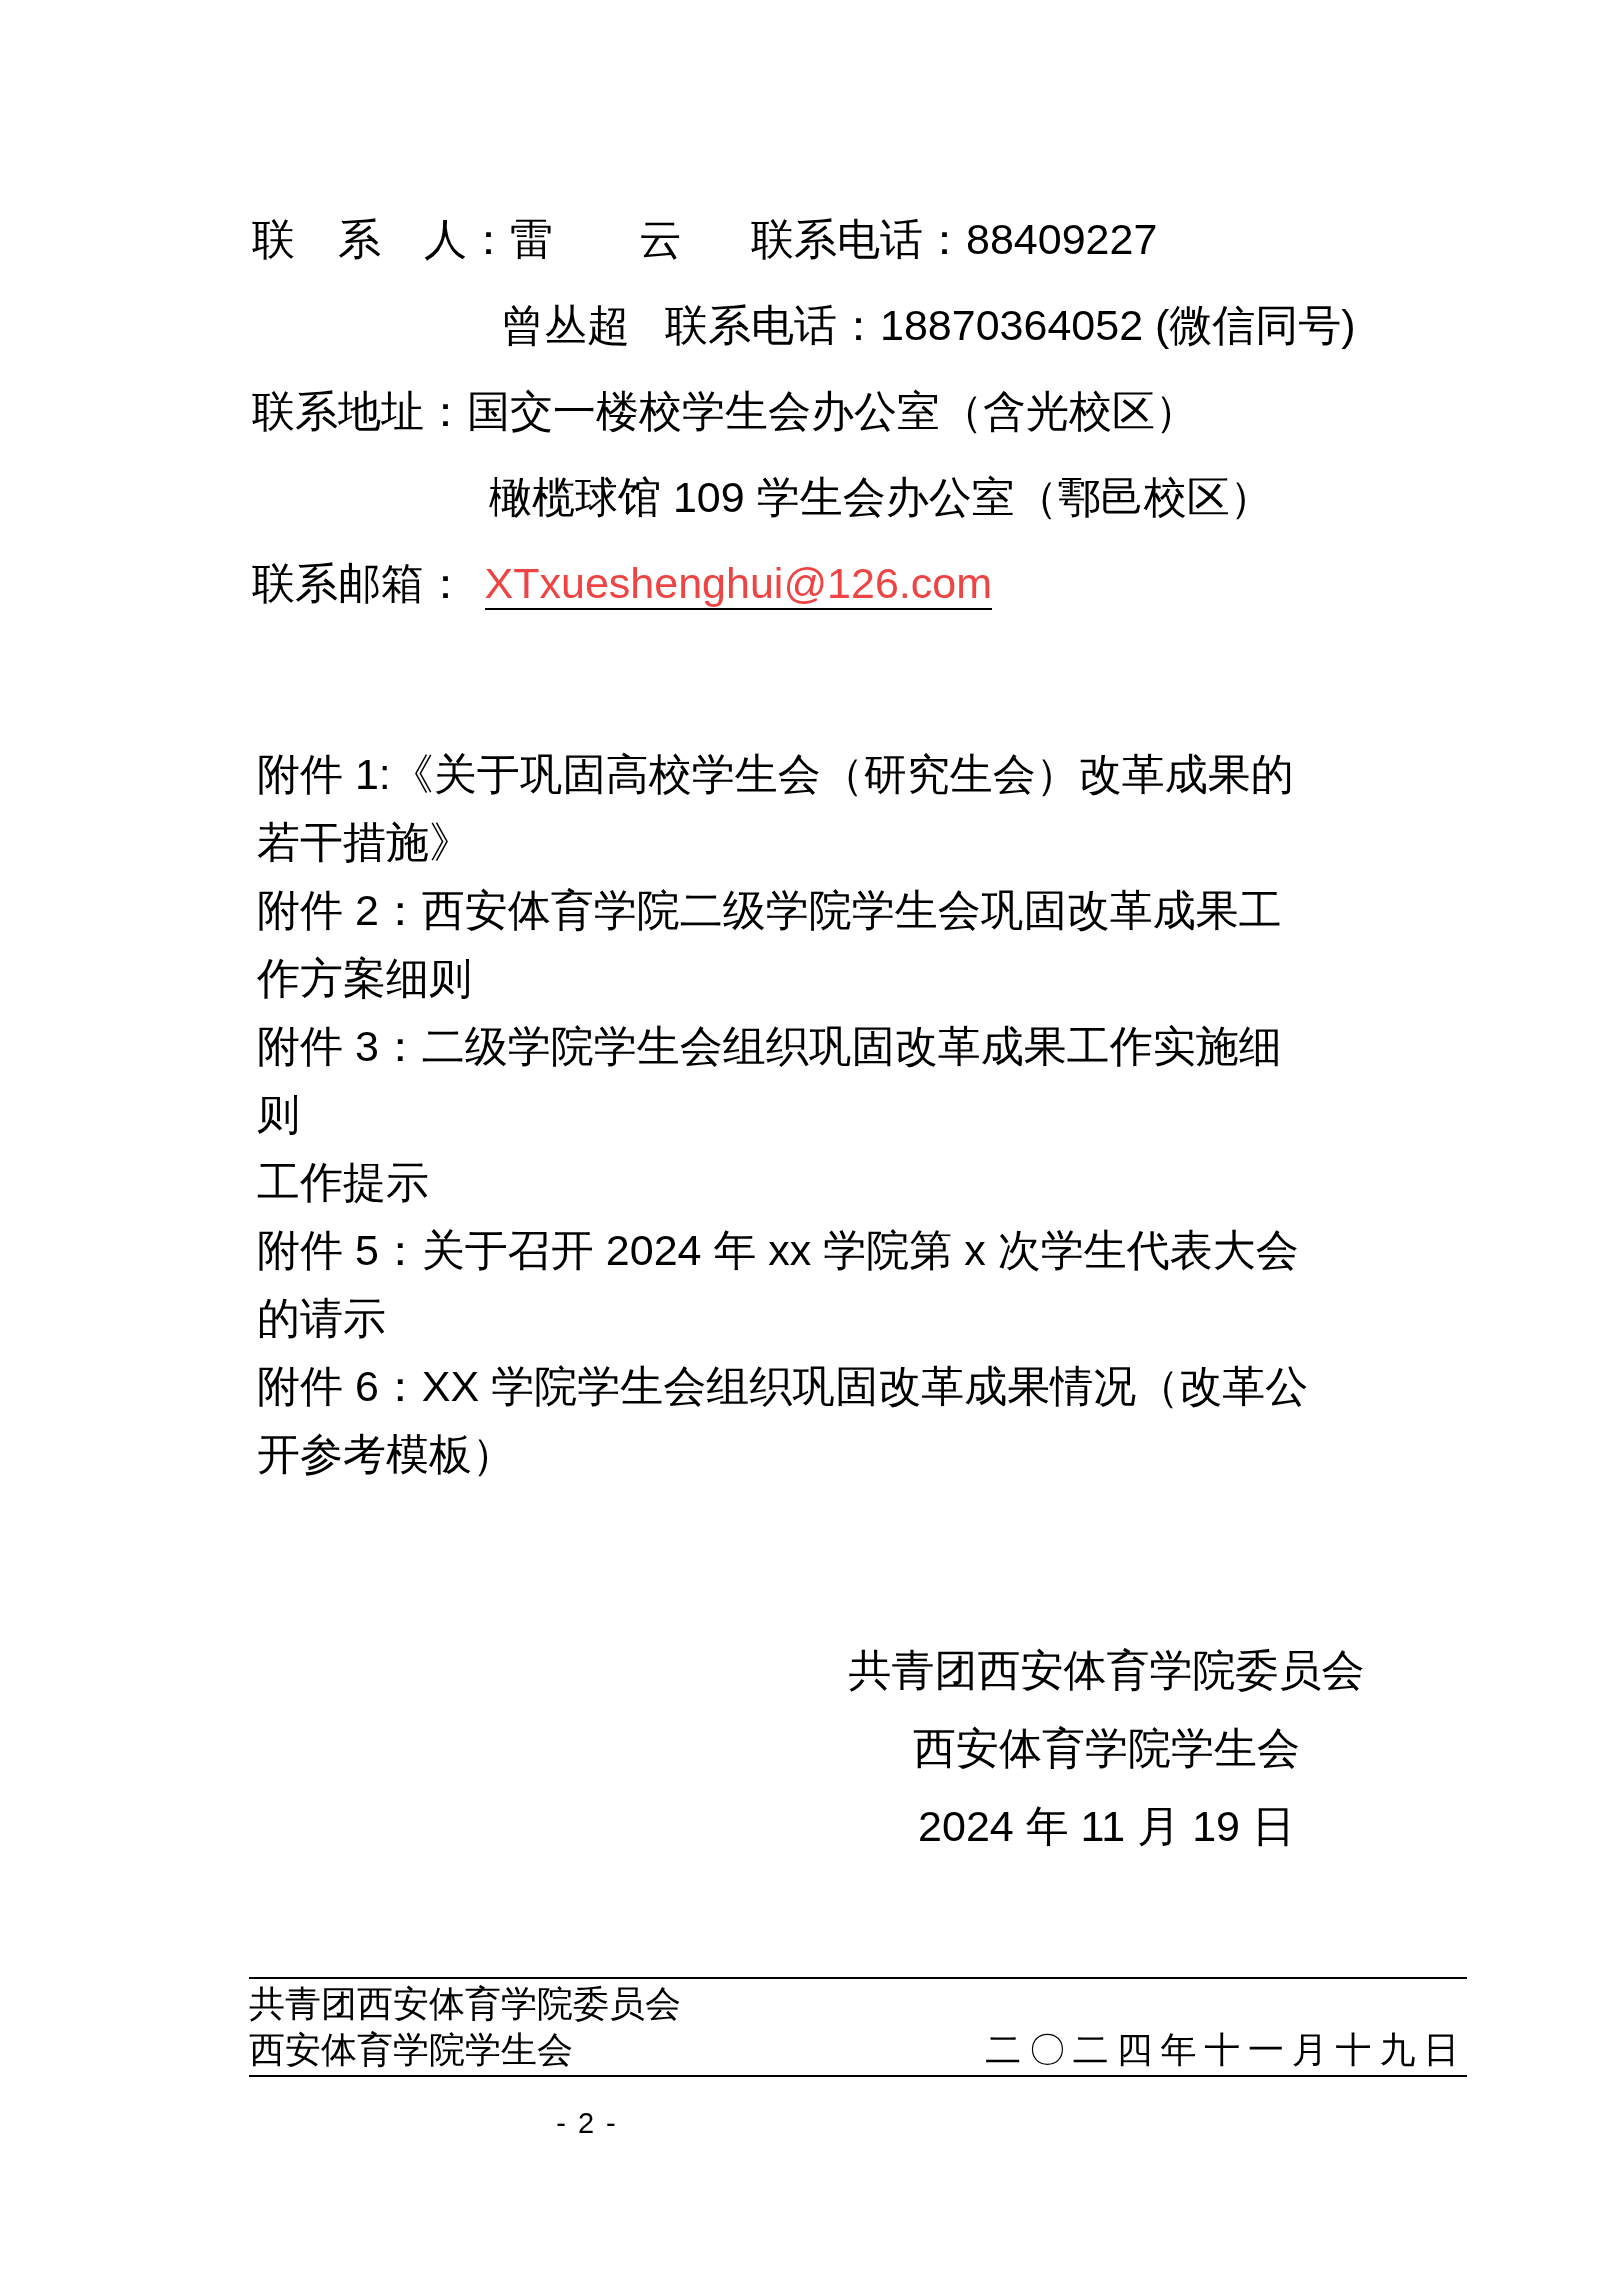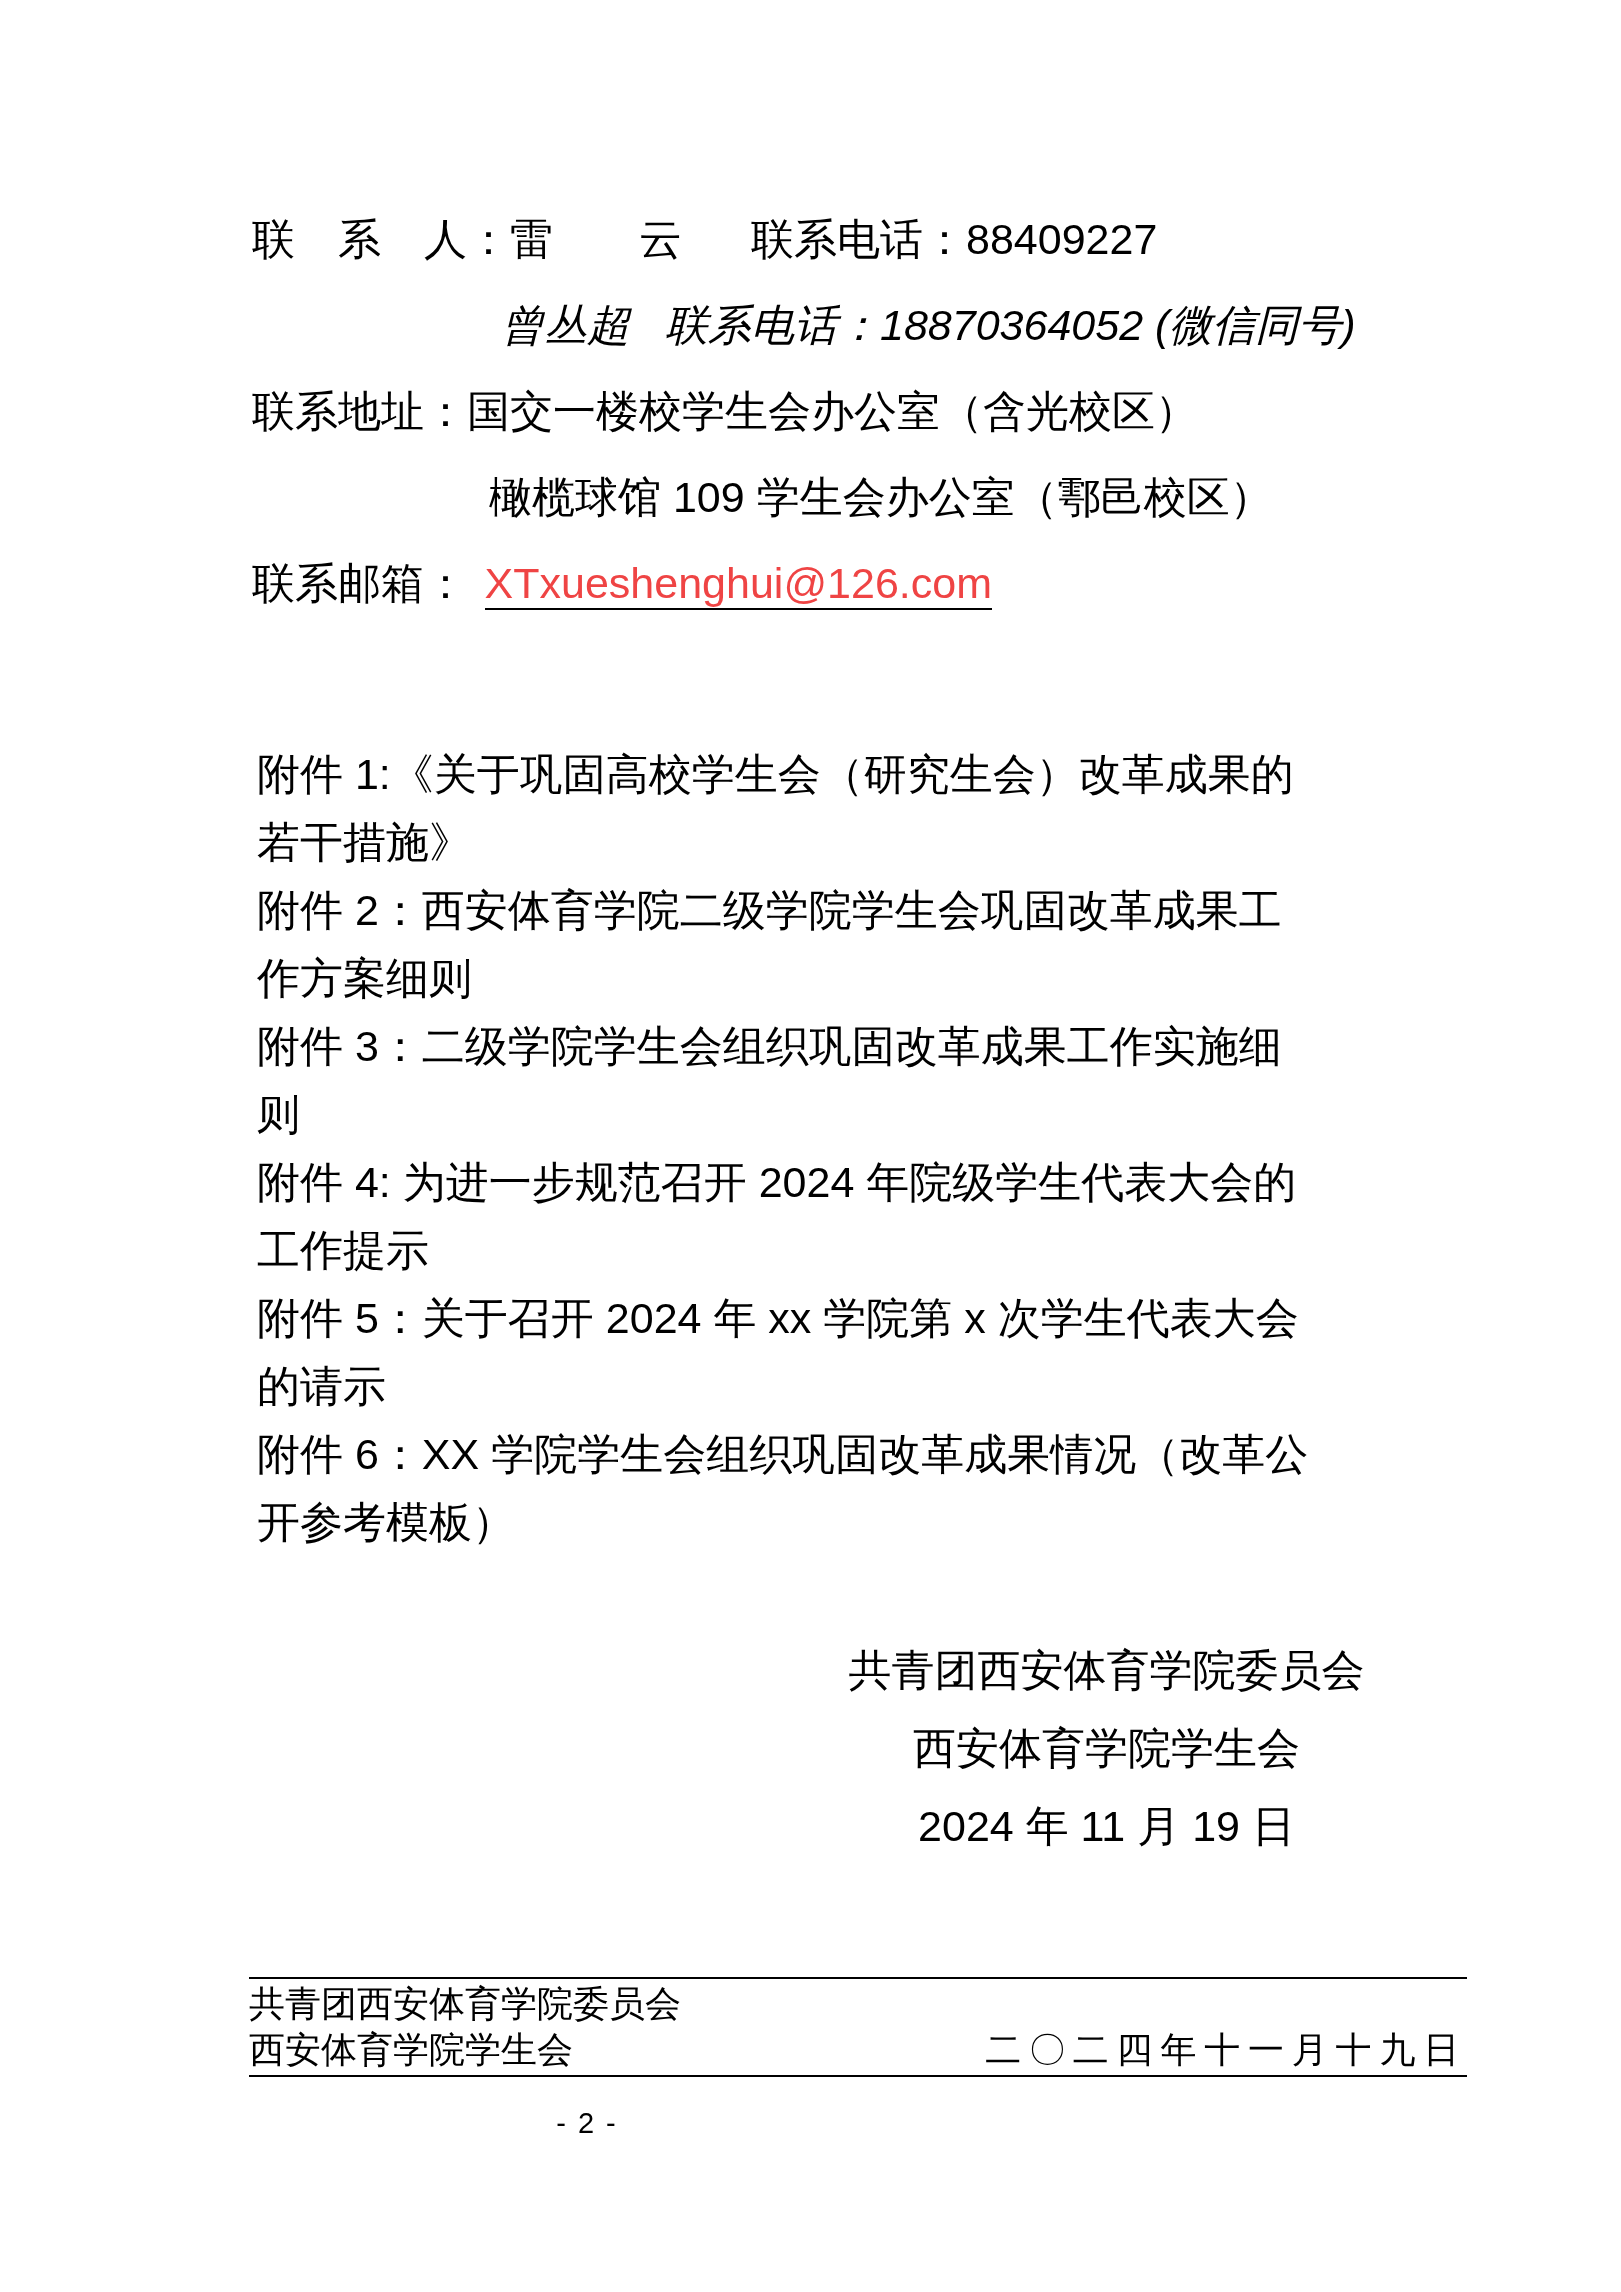--- a/index.html
+++ b/index.html
@@ -10,21 +10,21 @@
       background: #ffffff;
       color: #000000;
       font-family: "Liberation Sans", "DejaVu Sans", serif;
       font-size: 43px;
       overflow: hidden;
       margin-left: 48px;
     }
     
     .contact { position: absolute; left: 0; top: 196px; line-height: 86px; white-space: nowrap; }
     .cline { padding-left: 204px; }
-    .cline.cont2 { padding-left: 453px; font-style: italic; }
+    .cline.cont2 { padding-left: 453px; }
     .cline.cont4 { padding-left: 441px; }
     .gap70 { display: inline-block; width: 69px; }
     .gap36 { display: inline-block; width: 35px; }
     .email {
       display: inline-block;
       margin-left: 17.6px;
       border-bottom: 2.9px solid #000;
       line-height: 1.15;
       color: #ef4444;
       text-decoration: none;
@@ -66,21 +66,20 @@
     <div class="cline"><span>联系邮箱：</span><a href="#" class="email">XTxueshenghui@126.com</a></div>
   </div>
 
   <div class="attachments">
     <div class="aline ind">附件 1:《关于巩固高校学生会（研究生会）改革成果的</div>
     <div class="aline">若干措施》</div>
     <div class="aline ind">附件 2：西安体育学院二级学院学生会巩固改革成果工</div>
     <div class="aline">作方案细则</div>
     <div class="aline ind">附件 3：二级学院学生会组织巩固改革成果工作实施细</div>
     <div class="aline">则</div>
-    <div class="aline ind">附件 4: 为进一步规范召开 2024 年院级学生代表大会的</div>
     <div class="aline">工作提示</div>
     <div class="aline ind">附件 5：关于召开 2024 年 xx 学院第 x 次学生代表大会</div>
     <div class="aline">的请示</div>
     <div class="aline ind">附件 6：XX 学院学生会组织巩固改革成果情况（改革公</div>
     <div class="aline">开参考模板）</div>
   </div>
 
   <div class="signature">
     <div>共青团西安体育学院委员会</div>
     <div>西安体育学院学生会</div>

